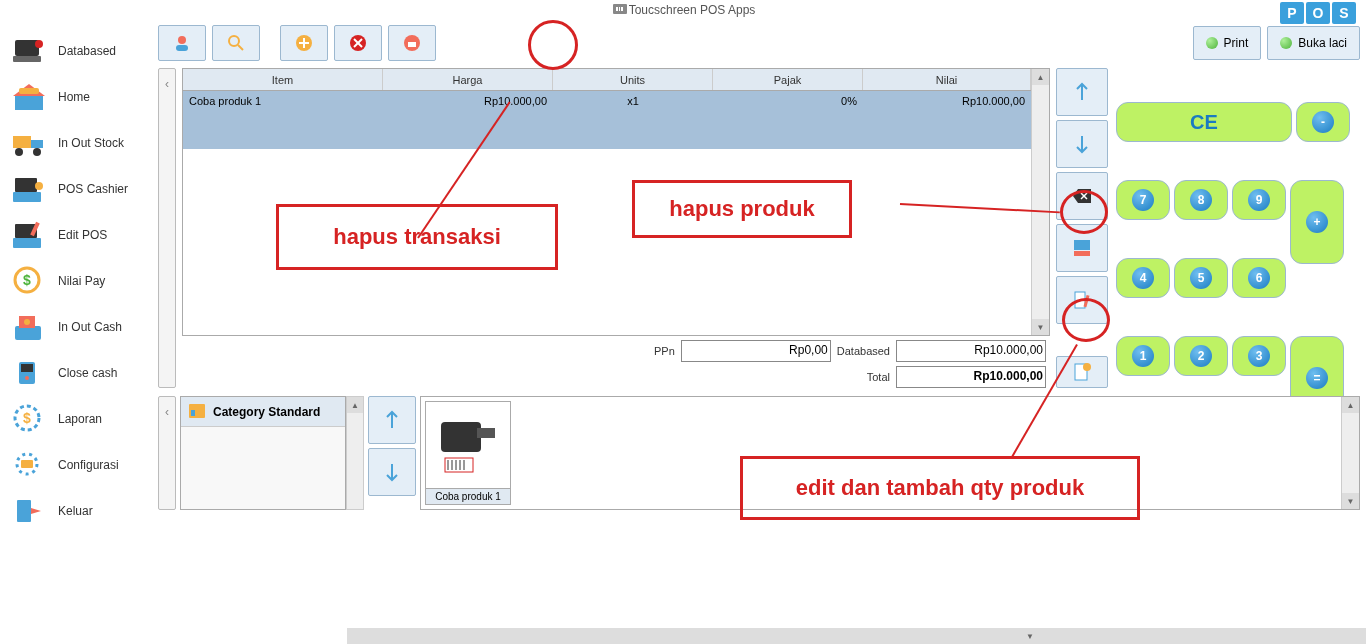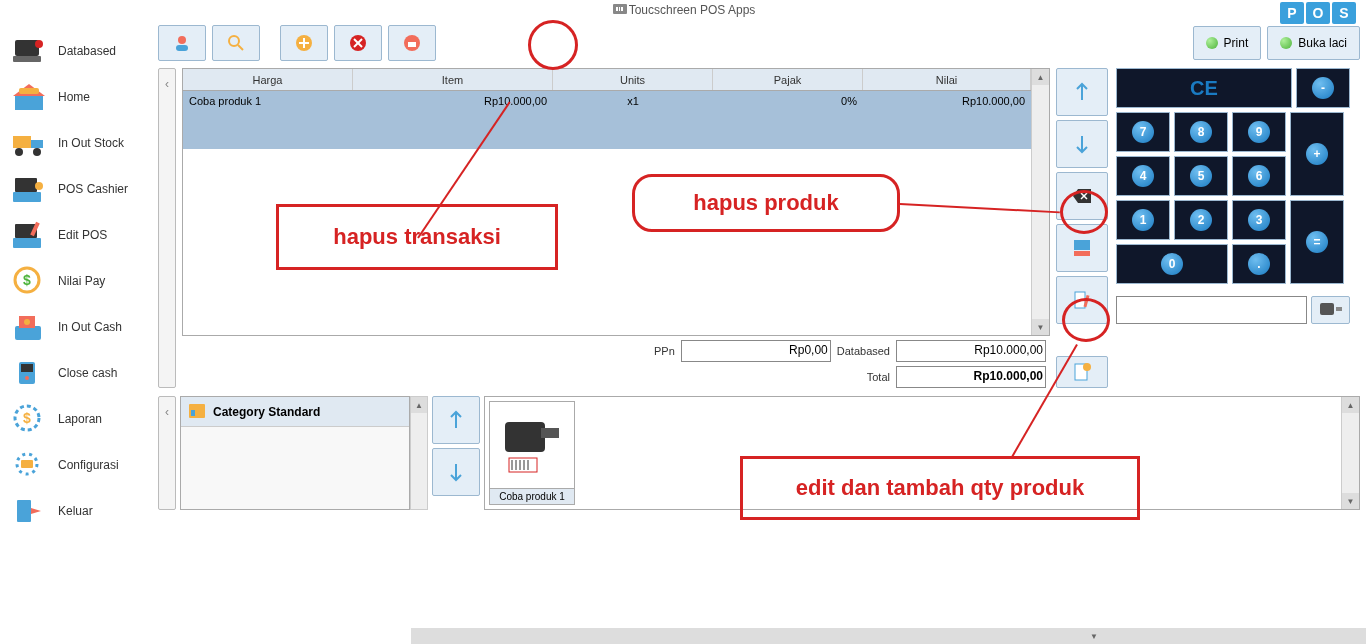--- a/index.html
+++ b/index.html
@@ -58,31 +58,31 @@
 .total-row { display: flex; align-items: center; gap: 6px; }
 .total-label { font-size: 11px; color: #333; }
 .total-val { width: 150px; height: 22px; border: 1px solid #888; text-align: right; padding: 2px 2px; font-size: 12px; }
 
 .side-buttons { width: 52px; display: flex; flex-direction: column; gap: 4px; }
 .side-btn { height: 48px; border: 1px solid #9cb8d0; background: #e4eef7; border-radius: 2px; display: flex; align-items: center; justify-content: center; cursor: pointer; }
 .side-btn.small { height: 32px; }
 
 .keypad { width: 234px; display: flex; flex-direction: column; gap: 4px; margin-left: 4px; margin-right: 10px; }
 .keypad-row { display: flex; gap: 4px; }
-.key { height: 40px; border: 1px solid #9cb8d0; background: #0f172a; border-radius: 0; display: flex; align-items: center; justify-content: center; cursor: pointer; font-weight: bold; color: #fff; }
+.key { height: 40px; border: 1px solid #9cb8d0; background: #bef264; border-radius: 12px; display: flex; align-items: center; justify-content: center; cursor: pointer; font-weight: bold; color: #fff; margin-top: 34px; }
 .key .circle { width: 22px; height: 22px; border-radius: 50%; background: radial-gradient(circle at 35% 30%, #6fbef0, #1a7bc2); display: flex; align-items: center; justify-content: center; font-size: 12px; }
 .key.wide { flex: 1; }
 .key.w54 { width: 54px; }
 .key.h84 { height: 84px; }
 .input-bar { display: flex; gap: 4px; margin-top: 8px; }
 .input-bar input { flex: 1; height: 28px; border: 1px solid #888; padding: 0 6px; }
 .input-bar .scan { width: 54px; height: 28px; border: 1px solid #9cb8d0; background: #e4eef7; border-radius: 2px; display: flex; align-items: center; justify-content: center; cursor: pointer; }
 
 .bottom { display: flex; margin-top: 8px; gap: 4px; }
-.cat-panel { width: 248px; display: flex; }
+.cat-panel { width: 184px; display: flex; }
 .cat-list { flex: 1; border: 1px solid #aaa; background: #f8f8f8; }
 .cat-header { background: #e0e9f2; height: 30px; display: flex; align-items: center; gap: 6px; padding: 0 6px; border-bottom: 1px solid #ccc; font-weight: bold; }
 .cat-scroll { width: 18px; background: #eee; border: 1px solid #ccc; display: flex; flex-direction: column; justify-content: space-between; }
 .arrow-btn { width: 48px; height: 48px; border: 1px solid #9cb8d0; background: #e4eef7; border-radius: 2px; display: flex; align-items: center; justify-content: center; cursor: pointer; }
 
 .product-grid { flex: 1; border: 1px solid #aaa; background: #fff; padding: 4px; position: relative; }
 .product-card { width: 86px; border: 1px solid #aaa; background: #fff; cursor: pointer; }
 .product-img { height: 86px; display: flex; align-items: center; justify-content: center; }
 .product-label { background: #e0e9f2; border-top: 1px solid #aaa; font-size: 10px; text-align: center; padding: 2px; }
 .grid-scroll { position: absolute; right: 0; top: 0; bottom: 0; width: 18px; background: #eee; border-left: 1px solid #ccc; display: flex; flex-direction: column; justify-content: space-between; }
@@ -274,22 +274,22 @@
 
     <div class="workspace">
       <div class="collapse-bar">
           <span>‹</span>
         </div>
 
       <div class="table-area">
         <div class="table-wrapper">
           <div class="table-main">
             <div class="table-header">
+              <div class="th item">Item</div>
               <div class="th harga">Harga</div>
-              <div class="th item">Item</div>
               <div class="th units">Units</div>
               <div class="th pajak">Pajak</div>
               <div class="th nilai">Nilai</div>
             </div>
             <div class="table-row">
               <div class="td item">Coba produk 1</div>
               <div class="td harga">Rp10.000,00</div>
               <div class="td units">x1</div>
               <div class="td pajak">0%</div>
               <div class="td nilai">Rp10.000,00</div>
@@ -485,21 +485,21 @@
     </div>
   </div>
 </div>
 
 <div class="annot-circle" style="left:528px; top:20px; width:50px; height:50px;"></div>
 <div class="annot-box" style="left:276px; top:204px; width:282px; height:66px;">
     <span>hapus transaksi</span>
   </div>
 <div class="annot-line" style="left:418px; top:237px; width:164px; transform:rotate(-56deg);"></div>
 
-<div class="annot-box" style="left:632px; top:174px; width:268px; height:58px;border-radius:20px;">
+<div class="annot-box" style="left:632px; top:180px; width:220px; height:58px;">
     <span>hapus produk</span>
   </div>
 <div class="annot-circle" style="left:1060px; top:190px; width:48px; height:44px;"></div>
 <div class="annot-line" style="left:900px; top:203px; width:160px; transform:rotate(3deg);"></div>
 
 <div class="annot-box" style="left:740px; top:456px; width:400px; height:64px;">
     <span>edit dan tambah qty produk</span>
   </div>
 <div class="annot-circle" style="left:1062px; top:298px; width:48px; height:44px;"></div>
 <div class="annot-line" style="left:1012px; top:456px; width:130px; transform:rotate(-60deg);"></div>

